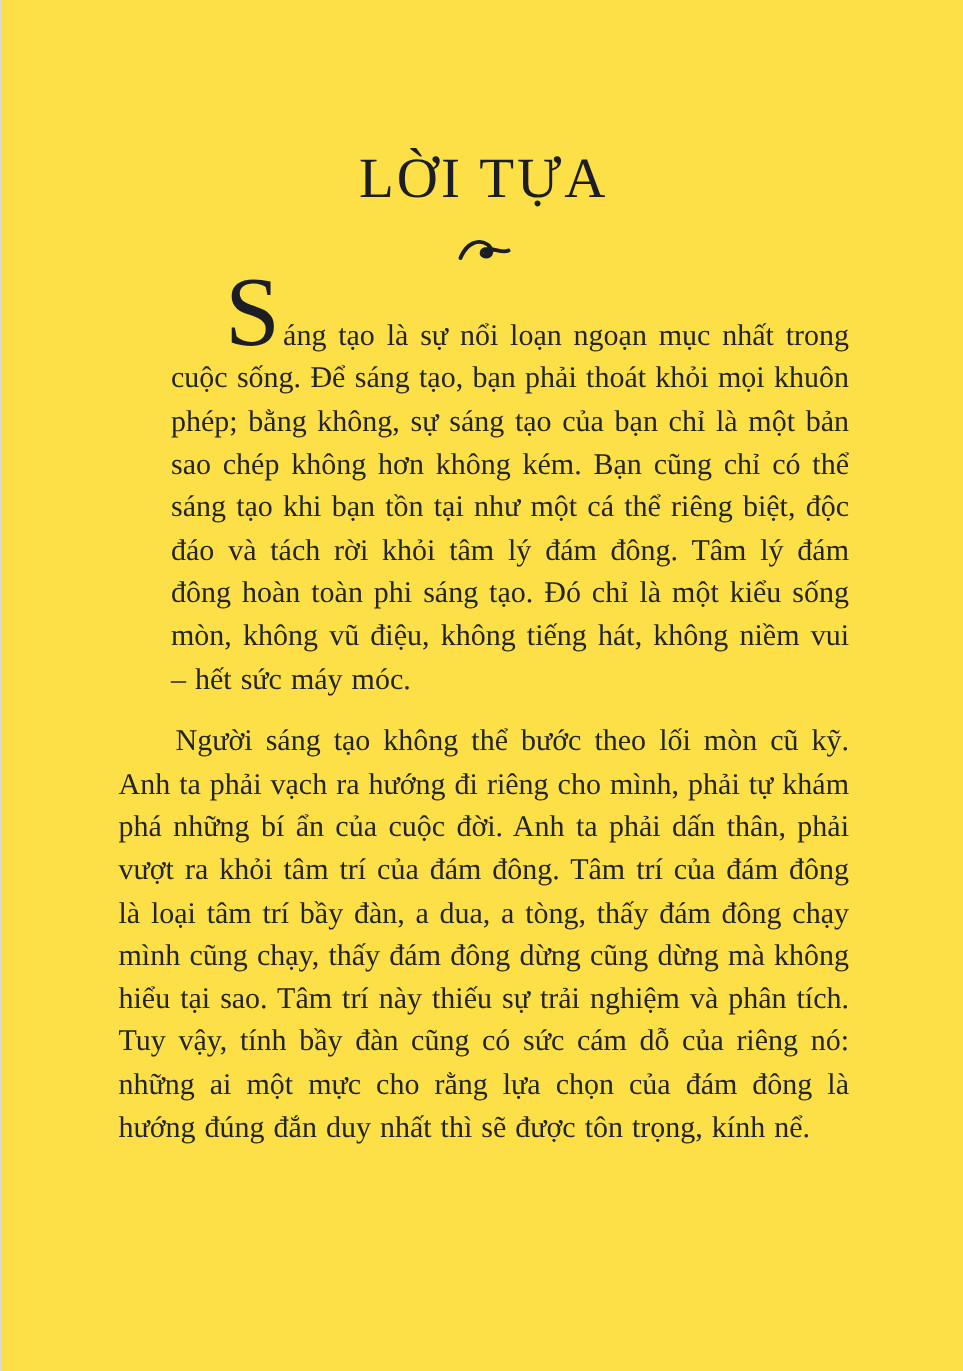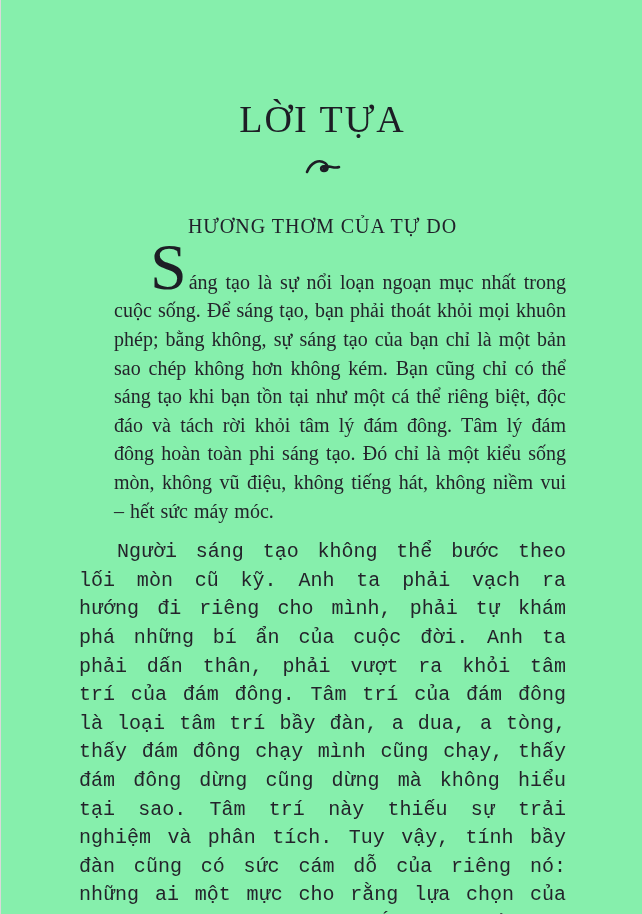--- a/index.html
+++ b/index.html
@@ -5,21 +5,21 @@
   html, body {
     margin: 0;
     padding: 0;
     background: #e8e8e8;
   }
   .page {
     position: relative;
     width: 642px;
     height: 914px;
     margin: 0 auto;
-    background: #86efac;
+    background: #fde047;
     box-sizing: border-box;
     padding: 0 76px 0 78px;
     font-family: "Liberation Serif", "DejaVu Serif", serif;
     color: #24242b;
     overflow: hidden;
     border-left: 1px solid #d9d9d9;
   }
   .chapter-title {
     margin: 100px 0 0 0;
     text-align: center;
@@ -55,21 +55,20 @@
     word-spacing: 1px;
   }
   .body-text p.first-para {
     margin-top: 30px;
     text-indent: 36px;
     margin-left: 35px;
   }
   .body-text p.second-para {
     margin-top: 13px;
     text-indent: 38px;
-    font-family: Liberation Mono, monospace;
   }
   .initial-cap {
     font-size: 66px;
     line-height: 0;
     letter-spacing: 0;
     margin-right: 2px;
     color: #1d1d25;
   }
 </style>
 </head>
@@ -81,21 +80,20 @@
 
   <div class="ornament-row">
     <span>
       <svg width="38" height="24" viewBox="0 0 38 24" aria-hidden="true">
         <path d="M3 17 C 7 7, 15 4, 21 8 C 25 11, 24 16, 20 16 C 16 16, 16 11, 21 11 C 27 11, 31 14, 35 12" fill="none" stroke="#1d1d25" stroke-width="2.6" stroke-linecap="round"></path>
         <circle cx="21" cy="13.5" r="2.6" fill="#1d1d25"></circle>
       </svg>
     </span>
   </div>
 
-  <h2 class="section-heading">HƯƠNG THƠM CỦA TỰ DO</h2>
 
   <div class="body-text">
     <p class="first-para"><span class="initial-cap">S</span><span>áng tạo là sự nổi loạn ngoạn mục nhất trong cuộc sống. Để sáng tạo, bạn phải thoát khỏi mọi khuôn phép; bằng không, sự sáng tạo của bạn chỉ là một bản sao chép không hơn không kém. Bạn cũng chỉ có thể sáng tạo khi bạn tồn tại như một cá thể riêng biệt, độc đáo và tách rời khỏi tâm lý đám đông. Tâm lý đám đông hoàn toàn phi sáng tạo. Đó chỉ là một kiểu sống mòn, không vũ điệu, không tiếng hát, không niềm vui – hết sức máy móc.</span></p>
 
     <p class="second-para"><span>Người sáng tạo không thể bước theo lối mòn cũ kỹ. Anh ta phải vạch ra hướng đi riêng cho mình, phải tự khám phá những bí ẩn của cuộc đời. Anh ta phải dấn thân, phải vượt ra khỏi tâm trí của đám đông. Tâm trí của đám đông là loại tâm trí bầy đàn, a dua, a tòng, thấy đám đông chạy mình cũng chạy, thấy đám đông dừng cũng dừng mà không hiểu tại sao. Tâm trí này thiếu sự trải nghiệm và phân tích. Tuy vậy, tính bầy đàn cũng có sức cám dỗ của riêng nó: những ai một mực cho rằng lựa chọn của đám đông là hướng đúng đắn duy nhất thì sẽ được tôn trọng, kính nể.</span></p>
   </div>
 
 </div>
 
 </body></html>

